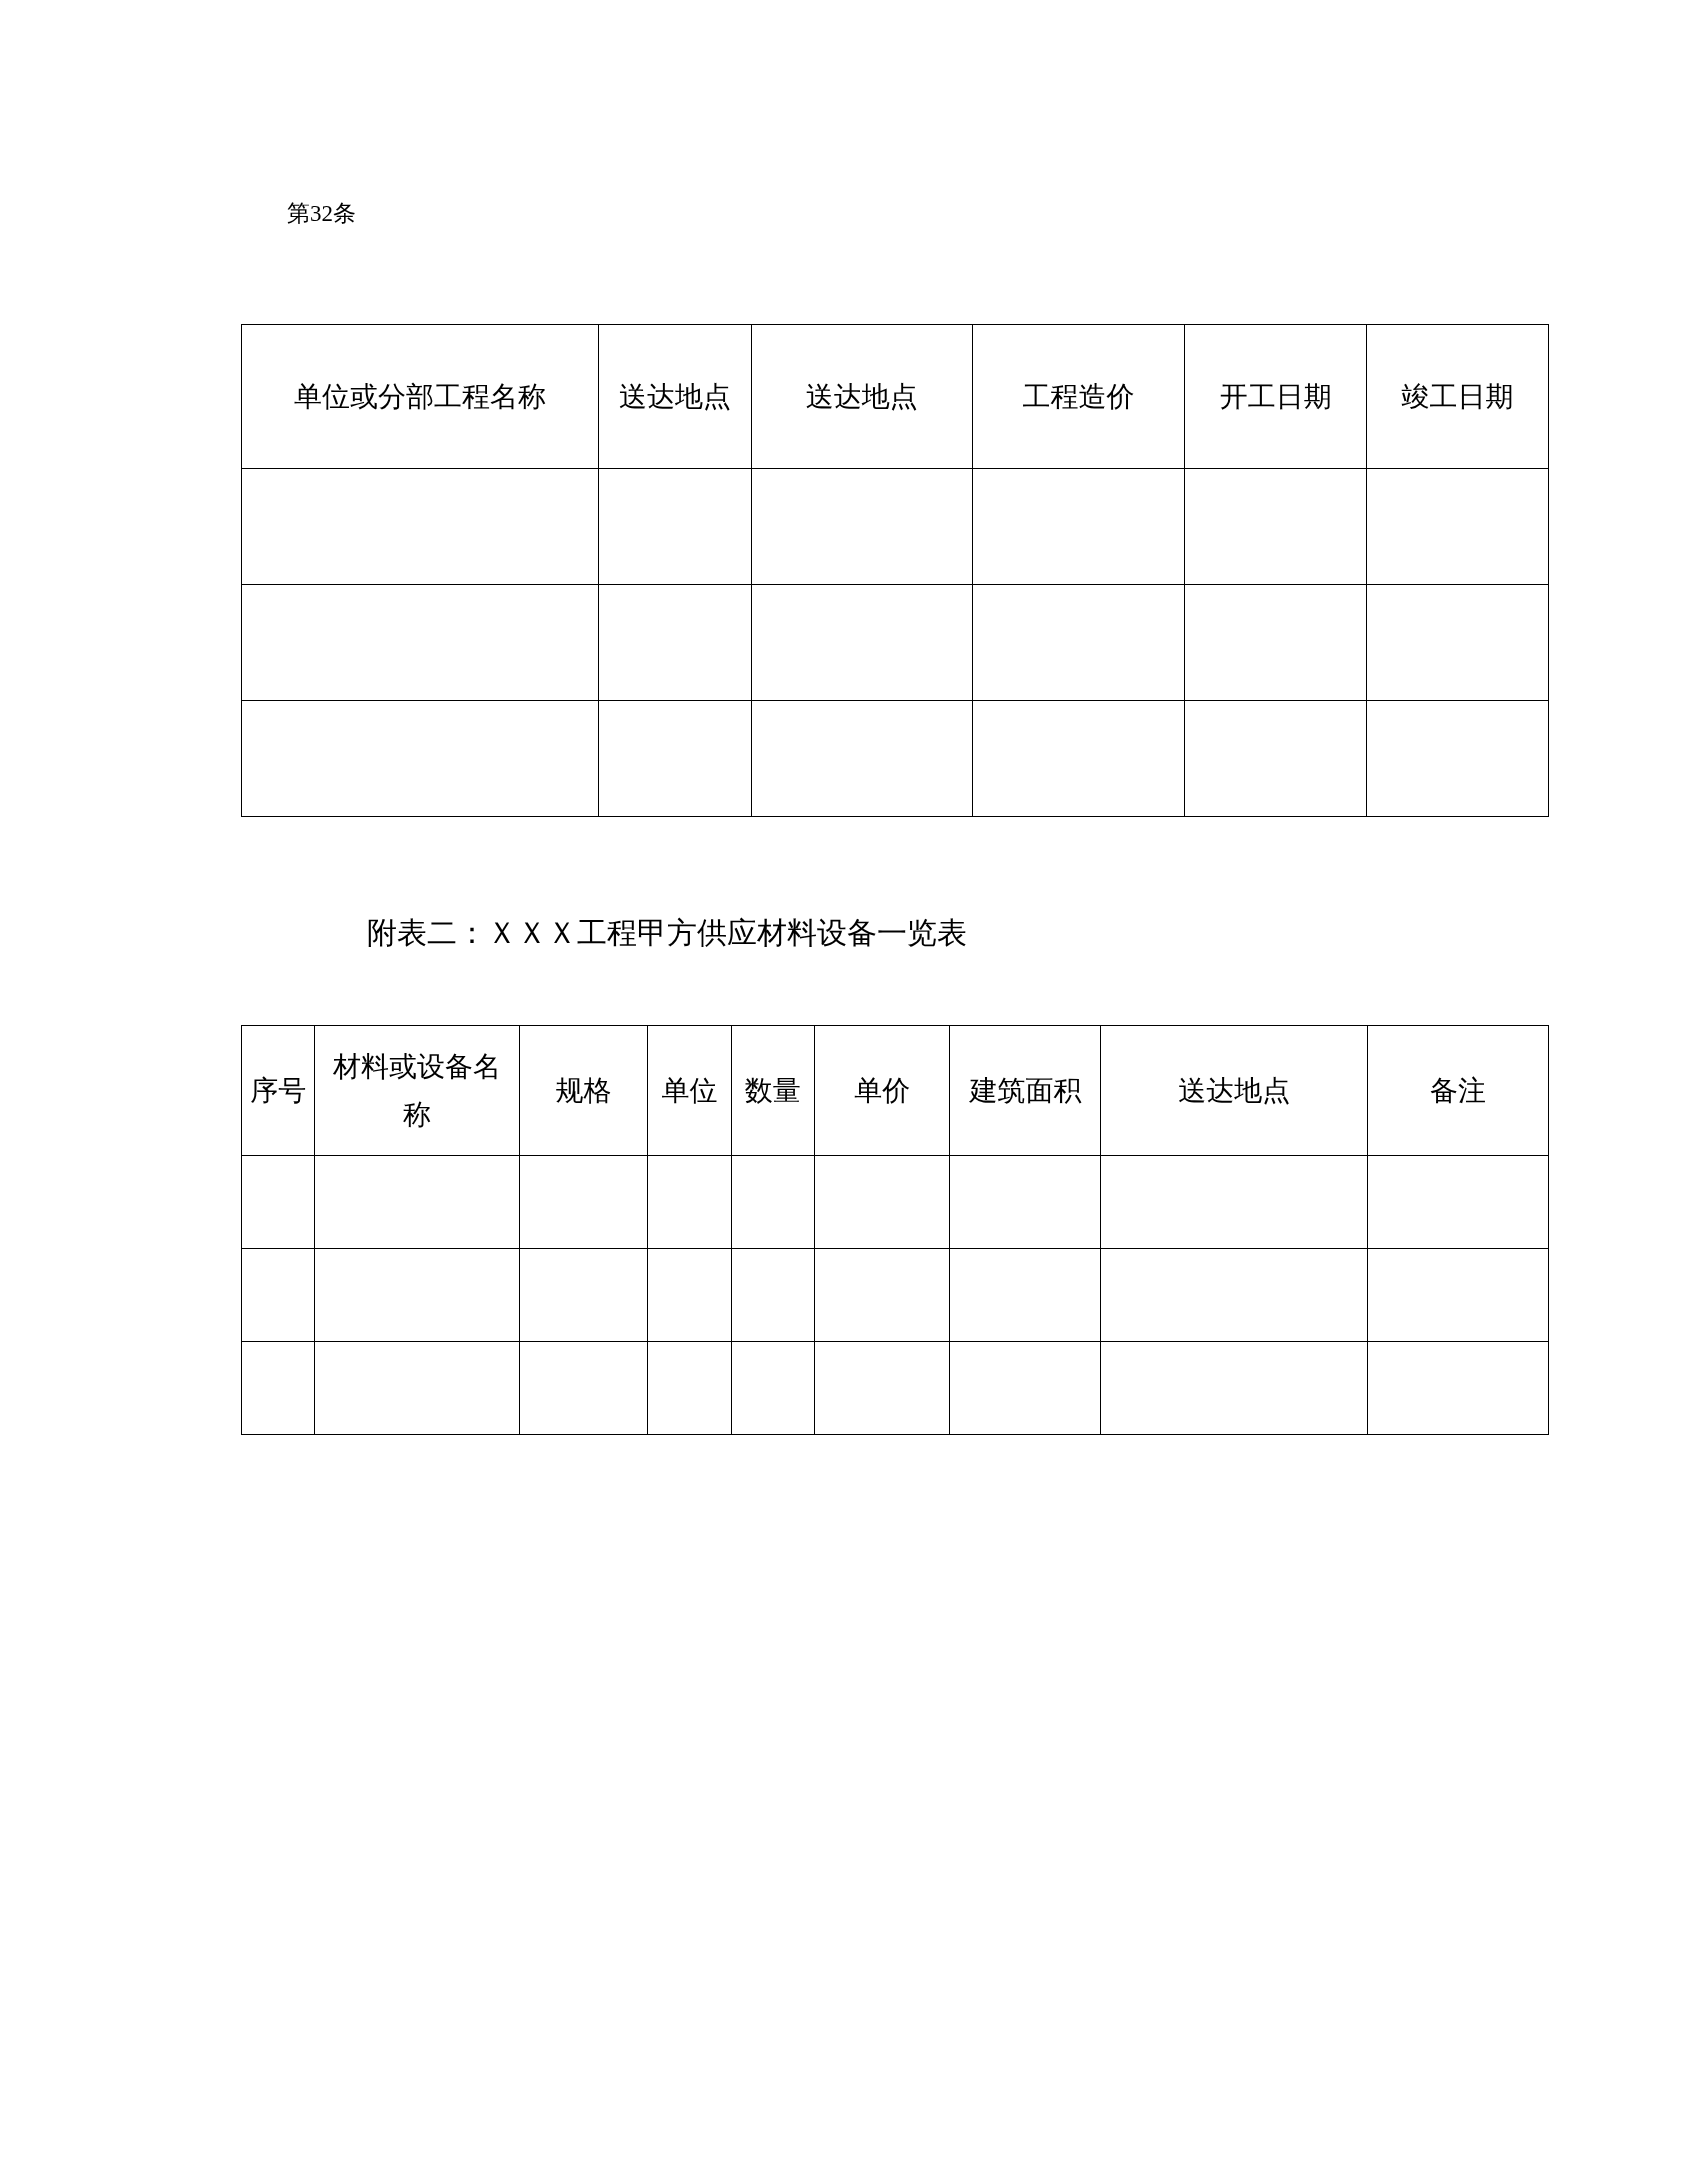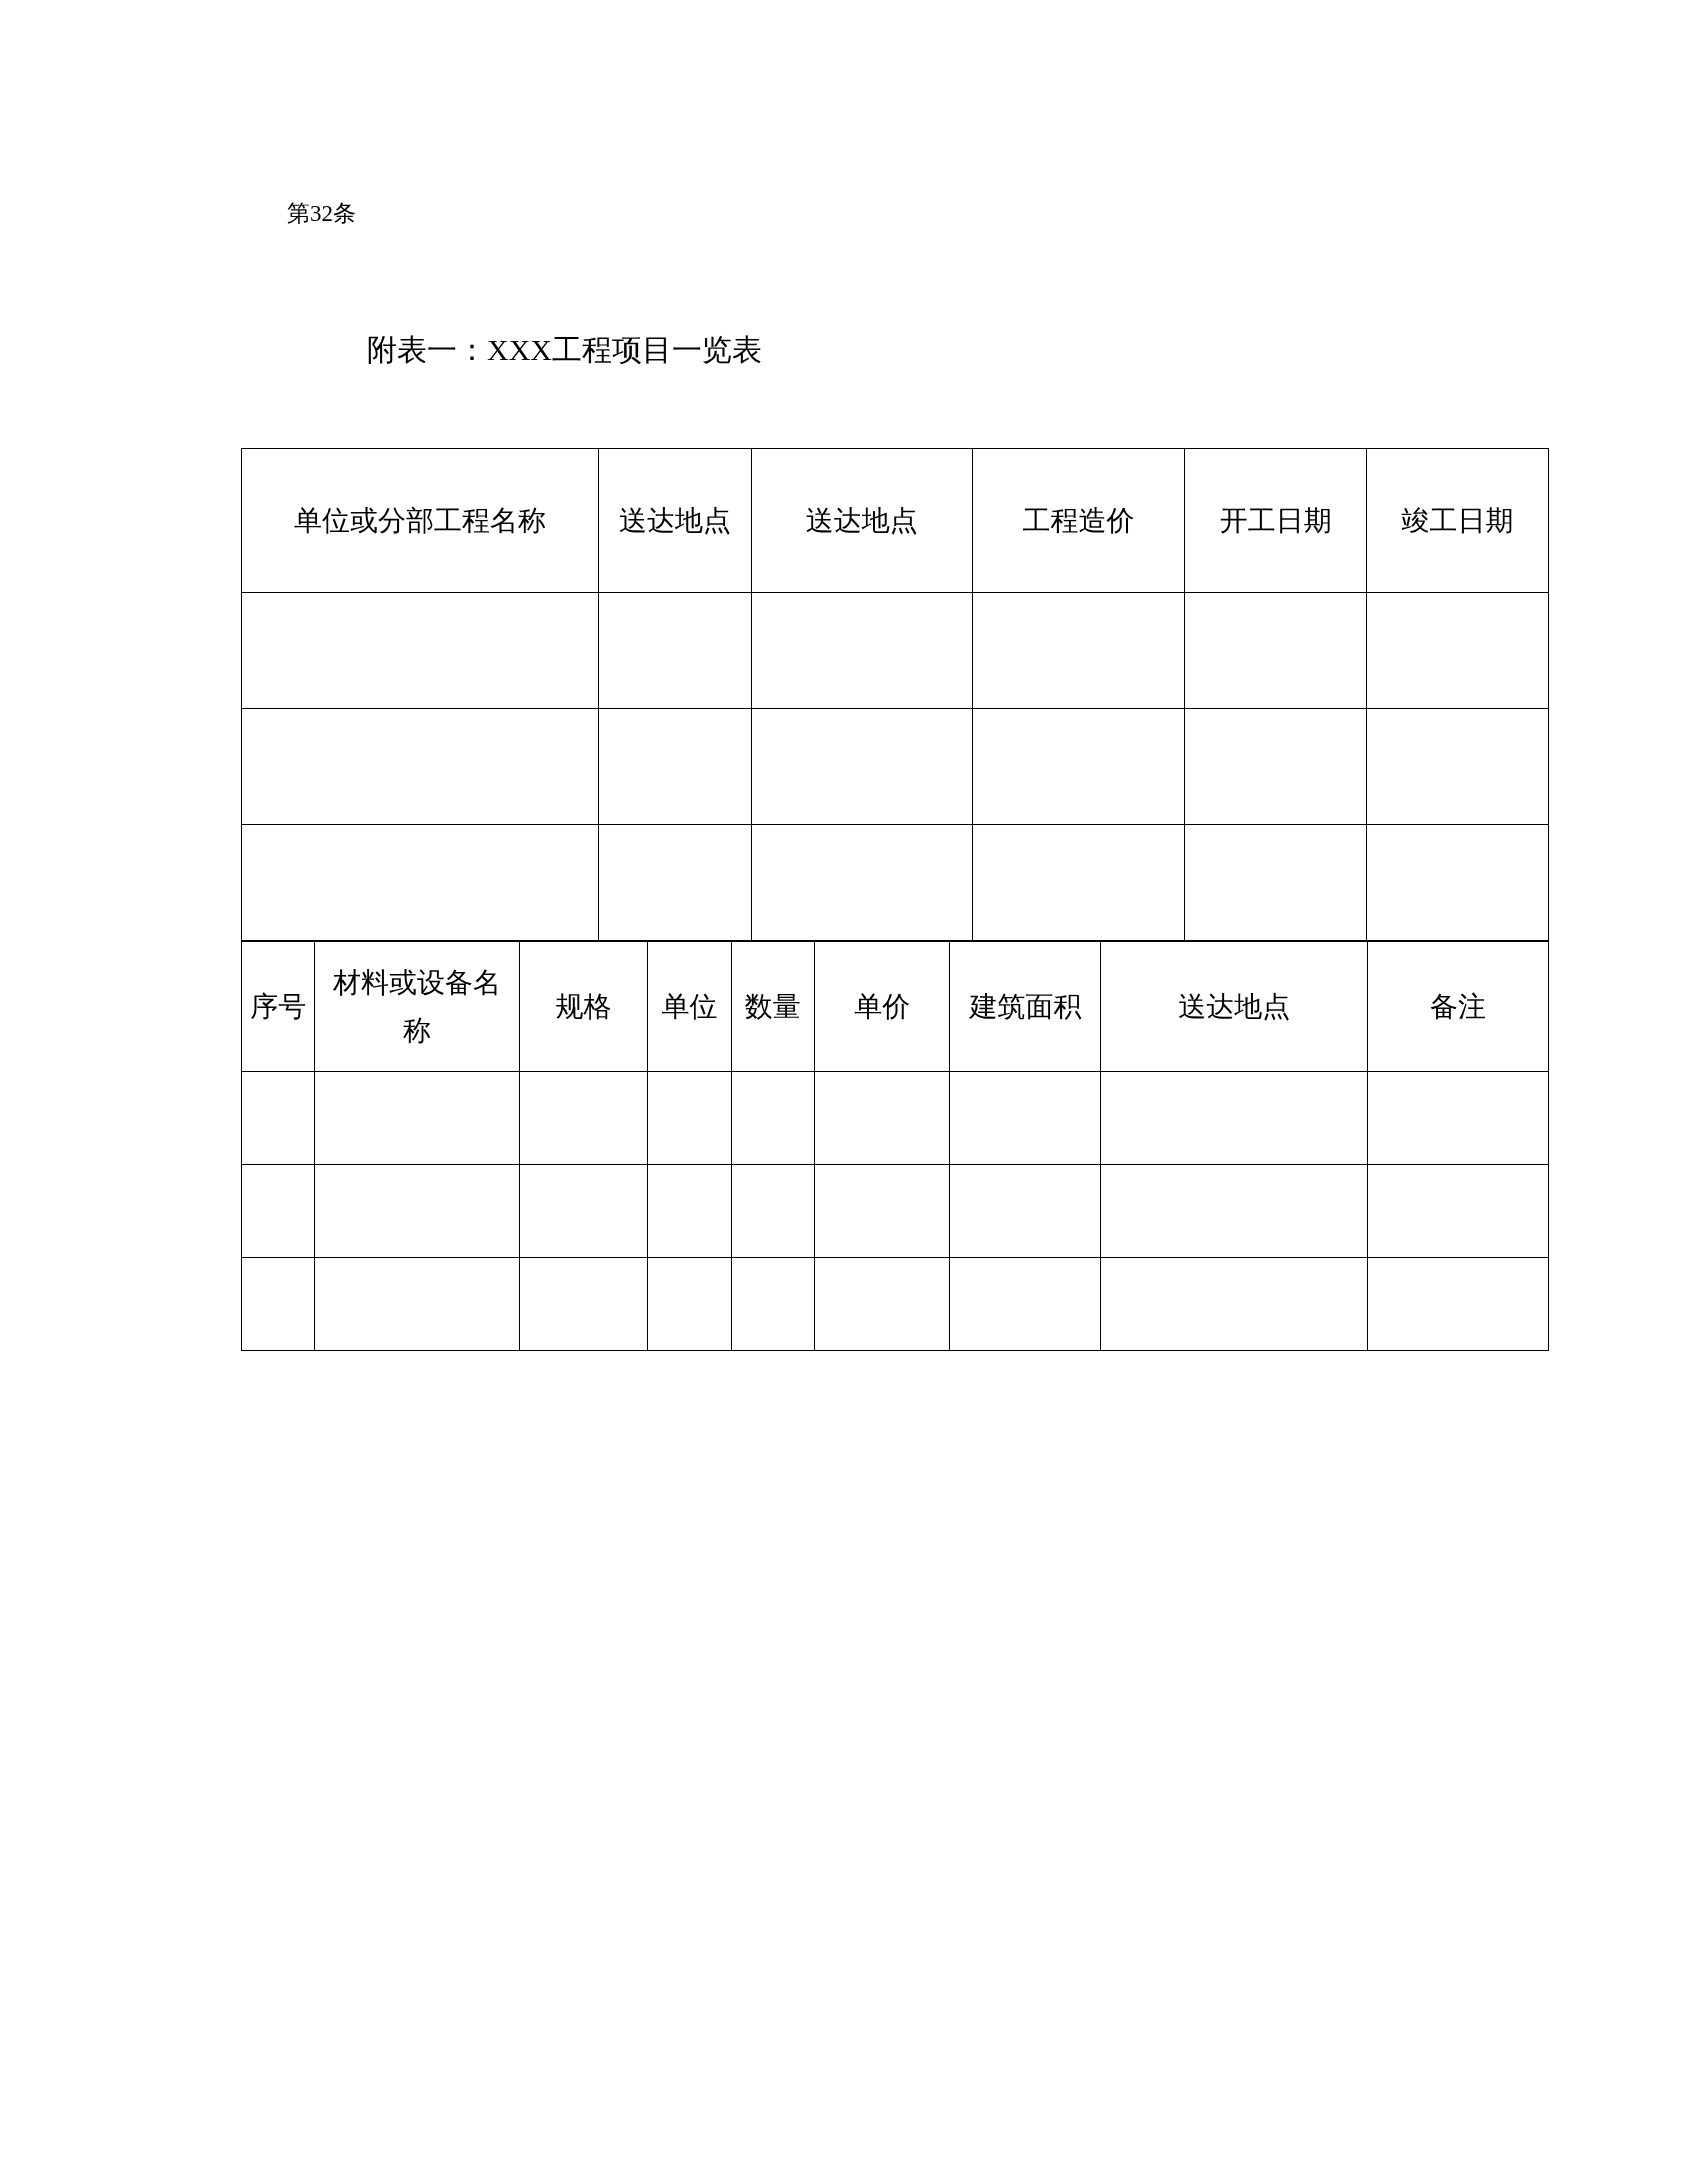--- a/index.html
+++ b/index.html
@@ -78,21 +78,20 @@
 </style>
 </head>
 <body>
 
 <div class="page">
 
   <p class="article-heading">第32条</p>
 
 
 
-  <p class="table-title">附表一：XXX工程项目一览表</p>
 
   <table class="doc-table" id="table1">
     <colgroup>
       <col class="c0">
         <col class="c1">
         <col class="c2">
         <col class="c3">
         <col class="c4">
         <col class="c5">
     </colgroup>
@@ -125,20 +124,21 @@
         <td></td>
         <td></td>
         <td></td>
         <td></td>
         <td></td>
         <td></td>
       </tr>
     </tbody>
   </table>
 
+  <p class="table-title second">附表二：ＸＸＸ工程甲方供应材料设备一览表</p>
 
   <table class="doc-table" id="table2">
     <colgroup>
       <col class="c0">
         <col class="c1">
         <col class="c2">
         <col class="c3">
         <col class="c4">
       <col class="c5">
         <col class="c6">

